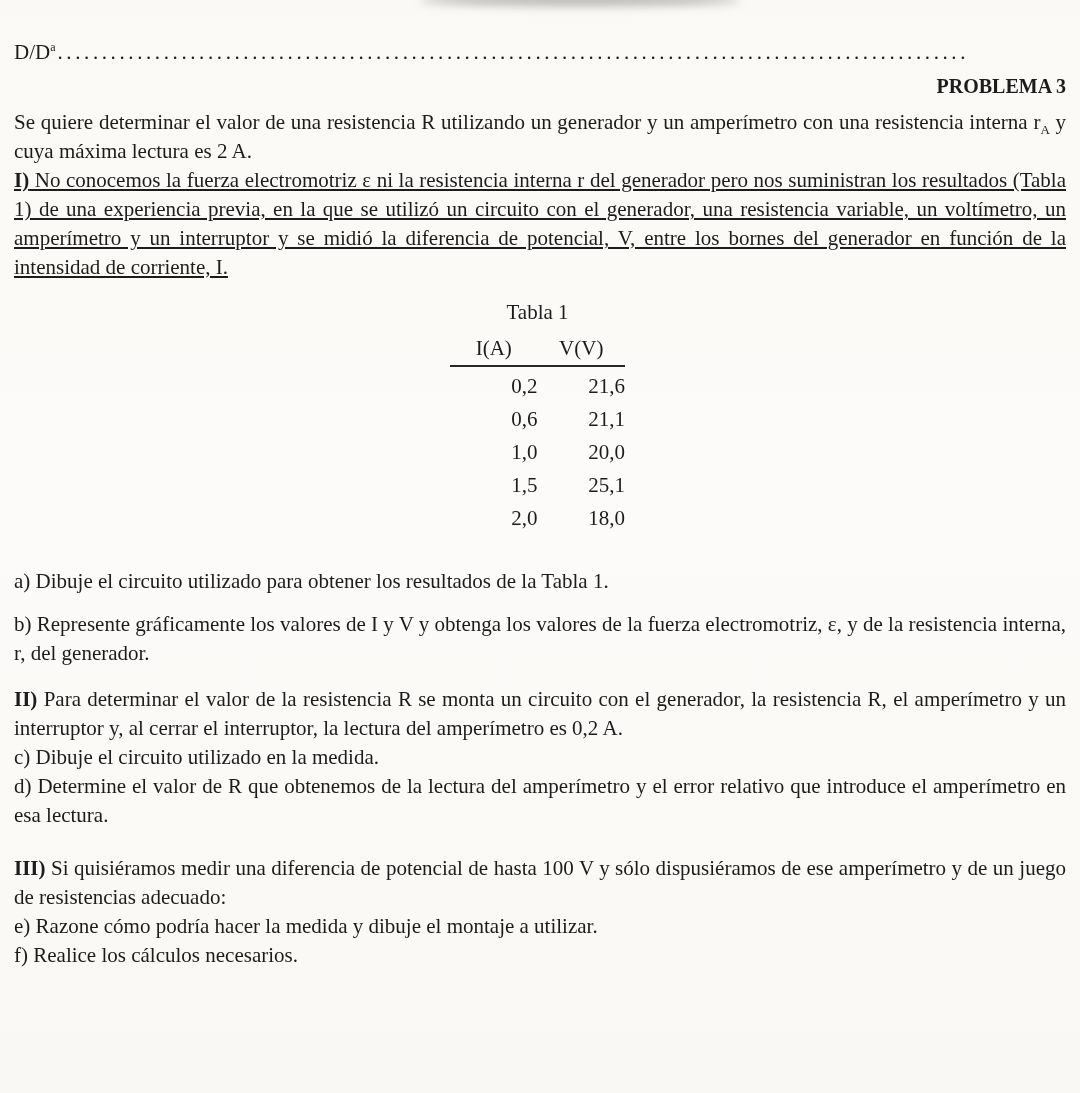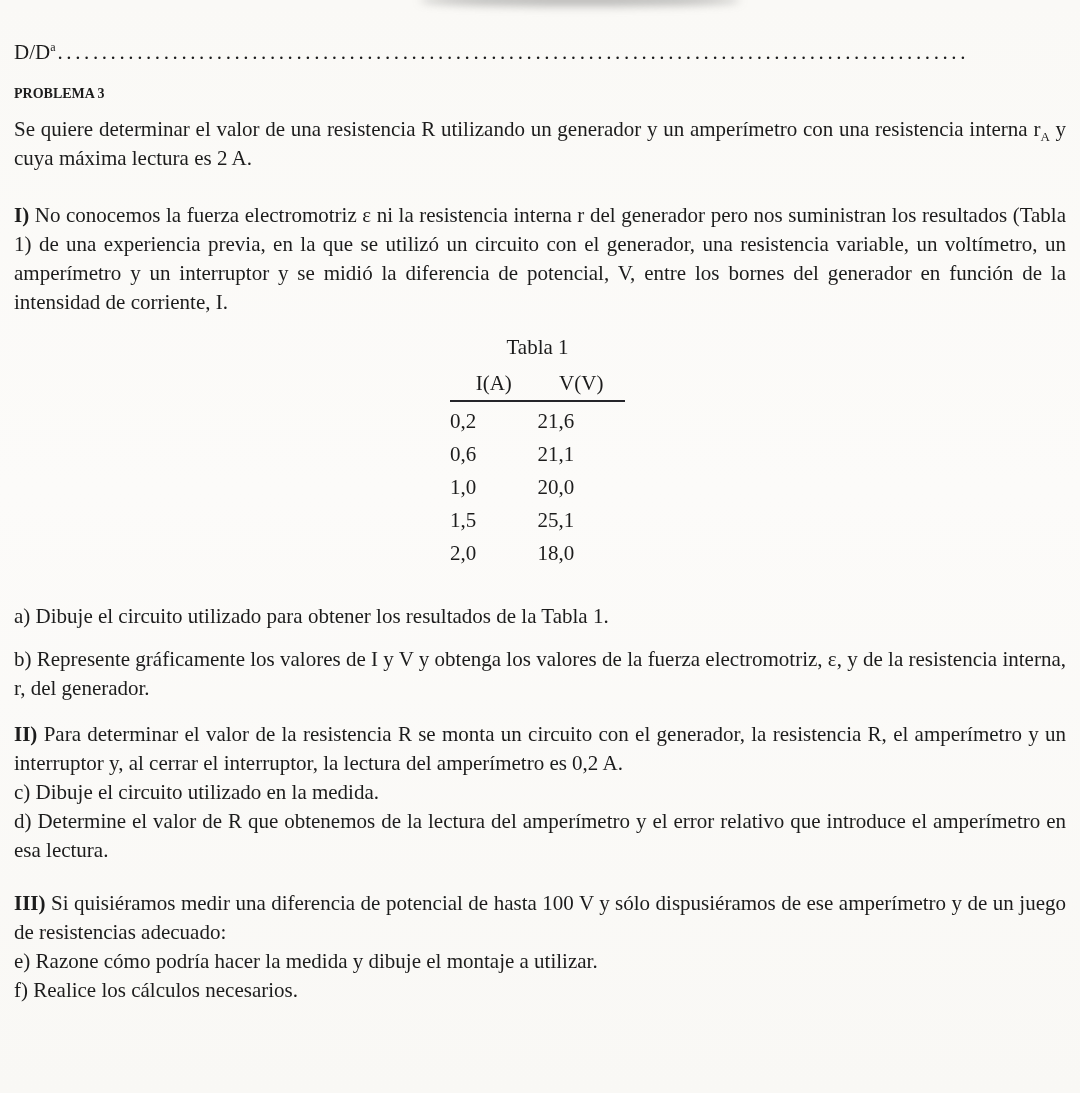--- a/index.html
+++ b/index.html
@@ -39,36 +39,37 @@
   }
   .dotline sup {
     font-size: 12px;
     line-height: 0;
   }
   .dots {
     letter-spacing: 3.6px;
     margin-left: 2px;
   }
   .title {
-    font-size: 14px;
+    font-size: 20px;
     font-weight: bold;
-    margin: 12px 0 0 0;
+    margin: 5px 0 0 0;
     line-height: 29px;
+    text-align: right;
   }
   p {
     margin: 0;
     line-height: 29px;
     text-align: justify;
   }
   sub.sb {
     font-size: 13px;
     line-height: 0;
   }
   .m-intro    { margin-top: 7px; }
-  .m-sec1     { margin-top: 28px; }
+  .m-sec1     { margin-top: 0; text-decoration: underline; }
   .m-item-a   { margin-top: 32px; }
   .m-item-b   { margin-top: 14px; }
   .m-block2   { margin-top: 17px; }
   .m-block3   { margin-top: 24px; font-family: Liberation Serif, serif; }
   .tablewrap  { margin-top: 16px; }
   .caption {
     width: 175px;
     margin-left: 436px;
     text-align: center;
     line-height: 29px;
@@ -82,21 +83,21 @@
     table-layout: fixed;
   }
   table.datatable th {
     font-weight: normal;
     text-align: center;
     padding: 0 0 3px 0;
     border-bottom: 2px solid #25252a;
     line-height: 27px;
   }
   table.datatable td {
-    text-align: left;
+    text-align: right;
     line-height: 33px;
     padding: 0;
     font-family: Liberation Serif, serif;
   }
   table.datatable tbody tr:first-child td { padding-top: 3px; }
   b { font-weight: bold; }
 </style>
 </head>
 <body>
 

